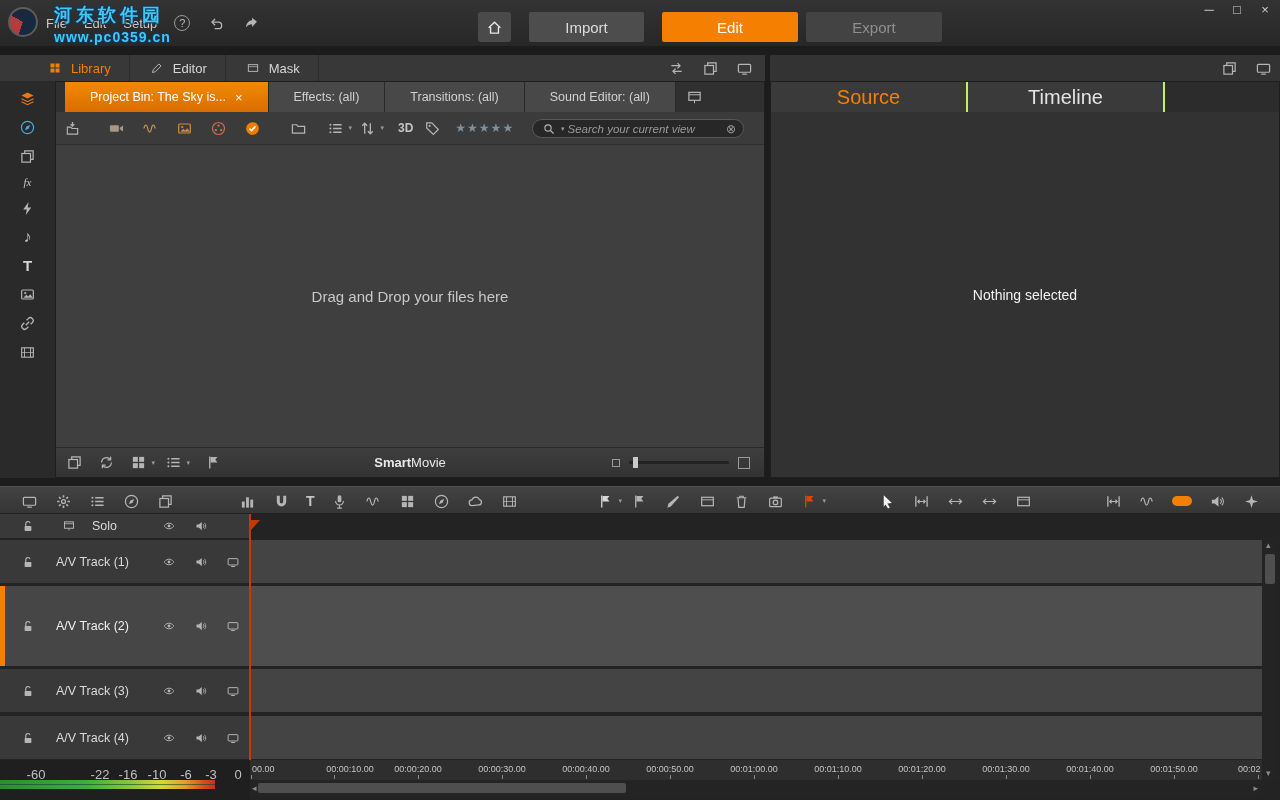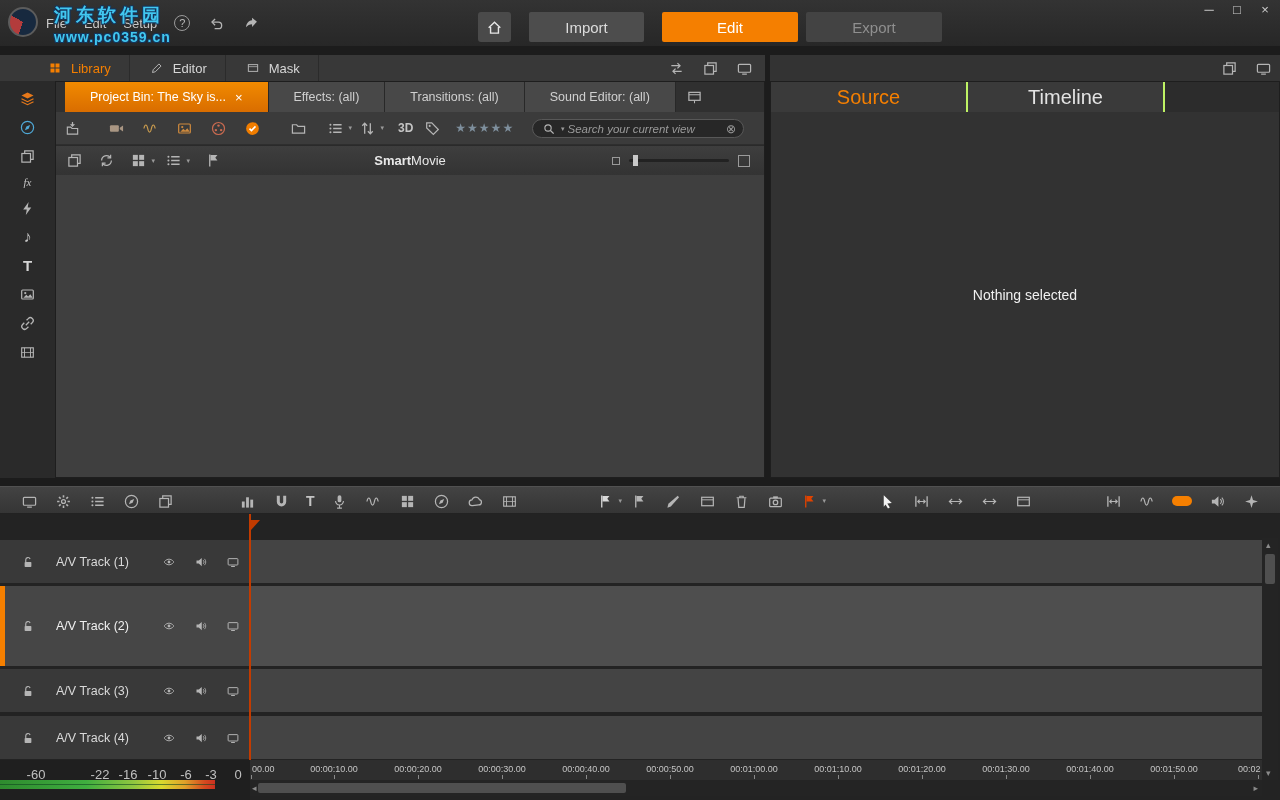--- a/index.html
+++ b/index.html
@@ -494,20 +494,23 @@
       <span class="icon sm">
           <svg>
             <use href="#i-search"></use>
           </svg>
         </span>
       <span style="font-size:7px;color:#9a9a9a">▾</span>
       <input type="text" placeholder="Search your current view" style="">
       <span style="font-size:12px;color:#9a9a9a;cursor:pointer">⊗</span>
     </div>
   </div>
+  <div class="lib-content">
+    <span class="drop-hint">Drag and Drop your files here</span>
+  </div>
   <div class="lib-status">
     <span class="icon" style="margin-left:9px">
         <svg>
           <use href="#i-copy"></use>
         </svg>
       </span>
     <span class="icon" style="margin-left:14px">
         <svg>
           <use href="#i-sync"></use>
         </svg>
@@ -711,20 +714,43 @@
     <span class="icon">
         <svg>
           <use href="#i-sparkle"></use>
         </svg>
       </span>
   </div>
 </div>
 
 <div class="tl">
 
+  <div class="thead" style="top:0;height:24px">
+    <span class="icon sm hic" style="left:19px">
+        <svg>
+          <use href="#i-lock"></use>
+        </svg>
+      </span>
+    <span class="icon sm hic" style="left:60px">
+        <svg>
+          <use href="#i-board"></use>
+        </svg>
+      </span>
+    <span class="tname" style="left:92px">Solo</span>
+    <span class="icon sm hic" style="left:160px">
+        <svg>
+          <use href="#i-eye"></use>
+        </svg>
+      </span>
+    <span class="icon sm hic" style="left:192px">
+        <svg>
+          <use href="#i-spk"></use>
+        </svg>
+      </span>
+  </div>
 
   <div class="thead" style="top:26px;height:43px">
     <span class="icon sm hic" style="left:19px">
         <svg>
           <use href="#i-lock"></use>
         </svg>
       </span>
     <span class="tname">A/V Track (1)</span>
     <span class="icon sm hic" style="left:160px">
         <svg>
@@ -817,21 +843,21 @@
         </svg>
       </span>
   </div>
   <div class="lane" style="top:202px;height:43px"></div>
 
   <div class="ph"></div>
   <div class="phflag"></div>
 
   <div class="ruler">
     <span class="rl edge" style="left:2px">00.00</span>
-    <span class="rl" style="left:84px">00:00:10.00</span>
+    <span class="rl" style="left:100px">00:00:10.00</span>
     <span class="rl" style="left:168px">00:00:20.00</span>
     <span class="rl" style="left:252px">00:00:30.00</span>
     <span class="rl" style="left:336px">00:00:40.00</span>
     <span class="rl" style="left:420px">00:00:50.00</span>
     <span class="rl" style="left:504px">00:01:00.00</span>
     <span class="rl" style="left:588px">00:01:10.00</span>
     <span class="rl" style="left:672px">00:01:20.00</span>
     <span class="rl" style="left:756px">00:01:30.00</span>
     <span class="rl" style="left:840px">00:01:40.00</span>
     <span class="rl" style="left:924px">00:01:50.00</span>

